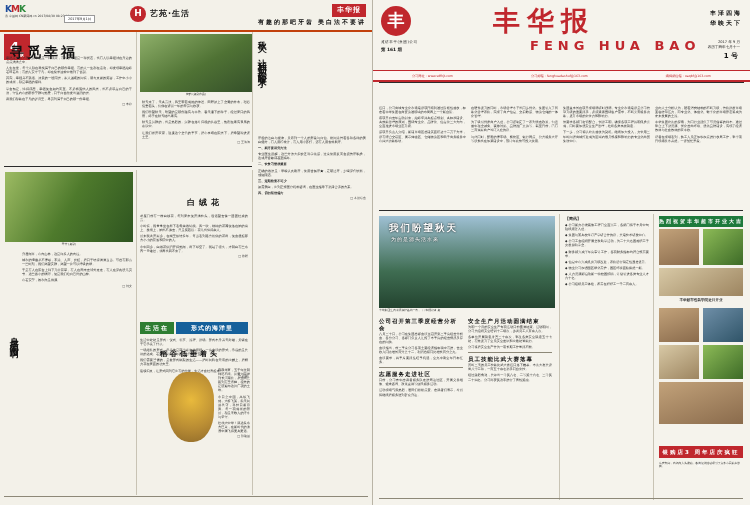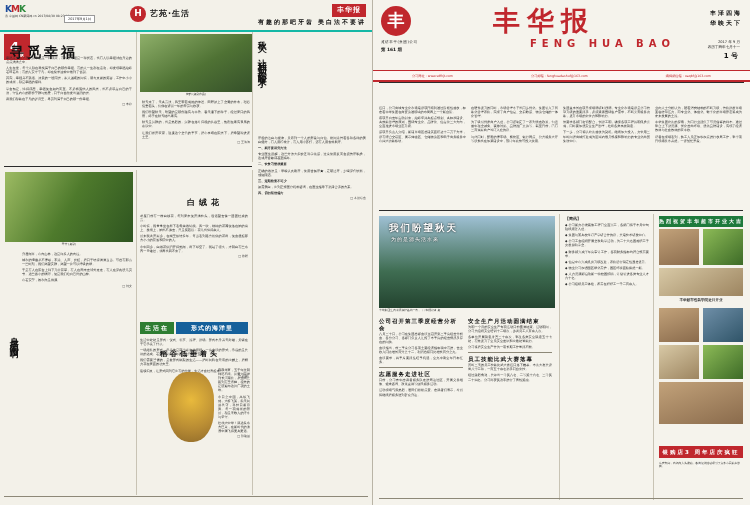--- a/index.html
+++ b/index.html
@@ -12,21 +12,21 @@
   .page{position:relative;width:750px;height:505px;background:#efece4;}
   .left-page{position:absolute;left:0;top:0;width:372px;height:505px;background:#f3f1e9;border-right:1px solid #b9b4a6;}
   .right-page{position:absolute;left:373px;top:0;width:377px;height:505px;background:#f5f3ec;}
   .rule{height:1px;background:#2b2b2b;}
   .thinrule{height:1px;background:#8d8878;}
   .txt{font-size:3.2px;line-height:1.28;text-align:justify;color:#2d2d2d;}
   .txt p{margin:0 0 2px 0;}
   .colrule{position:absolute;top:0;bottom:0;width:1px;background:#c8c3b4;}
 
   
-  .l-mast{position:relative;height:30px;border-bottom:2px solid #14b8a6;}
+  .l-mast{position:relative;height:30px;border-bottom:2px solid #c2410c;}
   .l-logo{position:absolute;left:5px;top:4px;font-size:9px;font-weight:bold;color:#c0272d;letter-spacing:-1px;}
   .l-logo .b{color:#1f4e9c;}
   .l-logo .g{color:#2e8b3d;}
   .l-url{position:absolute;left:5px;top:15px;font-size:3px;color:#333;}
   .l-date{position:absolute;left:64px;top:15px;font-size:3.4px;color:#222;border:1px solid #999;padding:1px 3px;background:#fff;}
   .pagebadge{position:absolute;left:4px;top:34px;width:26px;height:26px;background:#c0272d;color:#fff;display:flex;align-items:center;justify-content:center;font-size:13px;font-weight:bold;}
   .l-brand{position:absolute;left:130px;top:6px;display:flex;align-items:center;gap:4px;}
   .l-brand .circ{width:16px;height:16px;border-radius:50%;background:#c0272d;color:#fff;display:flex;align-items:center;justify-content:center;font-size:9px;font-weight:bold;}
   .l-brand .nm{font-size:8px;font-weight:bold;color:#1a1a1a;letter-spacing:1px;}
   .l-red-tab{position:absolute;right:6px;top:4px;background:#c0272d;color:#fff;font-size:7px;font-weight:bold;padding:2px 5px;letter-spacing:1px;}
@@ -41,21 +41,21 @@
   .sec-title{font-size:8px;font-weight:bold;letter-spacing:2px;color:#111;}
   .green-box{background:#2e7d32;color:#fff;font-weight:bold;letter-spacing:2px;text-align:center;}
   .author{font-size:3px;text-align:right;color:#444;}
 
   
   .r-top{position:relative;height:70px;}
   .r-logo{position:absolute;left:8px;top:6px;width:30px;height:30px;border-radius:50%;background:#c0272d;color:#fff;display:flex;align-items:center;justify-content:center;font-size:17px;font-weight:bold;}
   .r-sub{position:absolute;left:8px;top:40px;font-size:3.6px;color:#222;letter-spacing:.5px;}
   .r-issue{position:absolute;left:8px;top:47px;font-size:4.4px;font-weight:bold;color:#111;}
   .r-name{position:absolute;left:120px;top:4px;font-size:27px;font-weight:bold;color:#c0272d;letter-spacing:7px;font-family:"DejaVu Serif","Liberation Serif",serif;}
-  .r-pinyin{position:absolute;left:122px;top:38px;font-size:10px;color:#c0272d;letter-spacing:5px;font-weight:bold;padding-left:35px;}
+  .r-pinyin{position:absolute;left:122px;top:38px;font-size:13px;color:#c0272d;letter-spacing:5px;font-weight:bold;padding-left:35px;}
   .r-slogan{position:absolute;right:8px;top:8px;font-size:6px;color:#111;font-weight:bold;writing-mode:horizontal-tb;letter-spacing:2px;text-align:right;line-height:1.6;}
   .r-date{position:absolute;right:10px;top:40px;font-size:3.6px;color:#222;text-align:right;line-height:1.5;}
   .r-num{position:absolute;right:12px;top:52px;font-size:7px;font-weight:bold;color:#111;}
   .r-contact{position:relative;height:9px;border-top:1px solid #c0272d;border-bottom:2px solid #c0272d;display:flex;align-items:center;justify-content:space-around;font-size:3.2px;color:#c0272d;background:#fdf6f2;}
 
   .r-headline{font-size:15px;font-weight:bold;letter-spacing:2px;color:#111;text-align:center;}
 
   .photo-news{background:linear-gradient(145deg,#6f8fa8,#2f5468);}
   .photo-fall{background:linear-gradient(180deg,#9fc0d4,#3f6d52 60%,#23432f);}
   .photo-crowd{background:linear-gradient(160deg,#c2a27a,#8a6b4c);}

